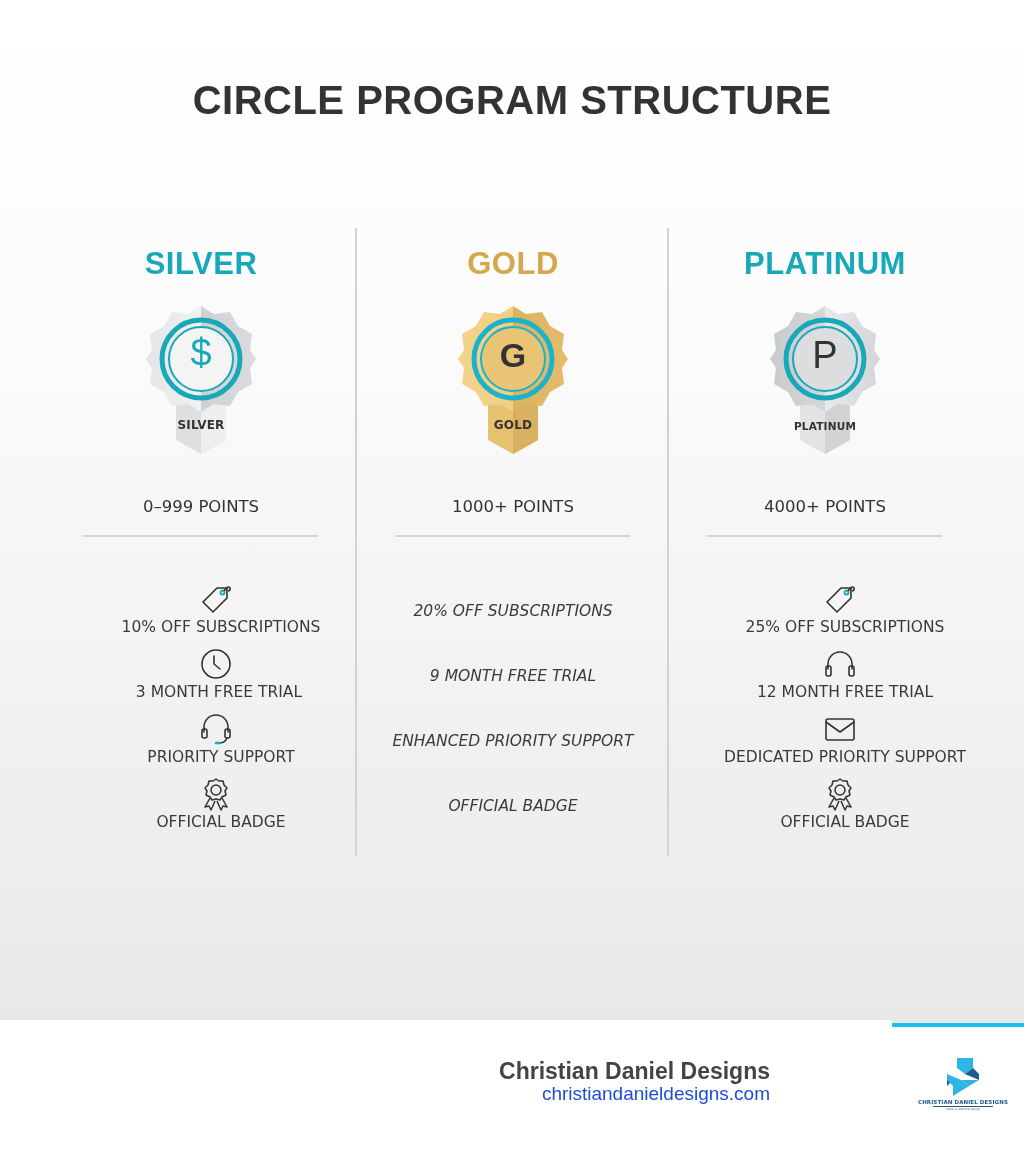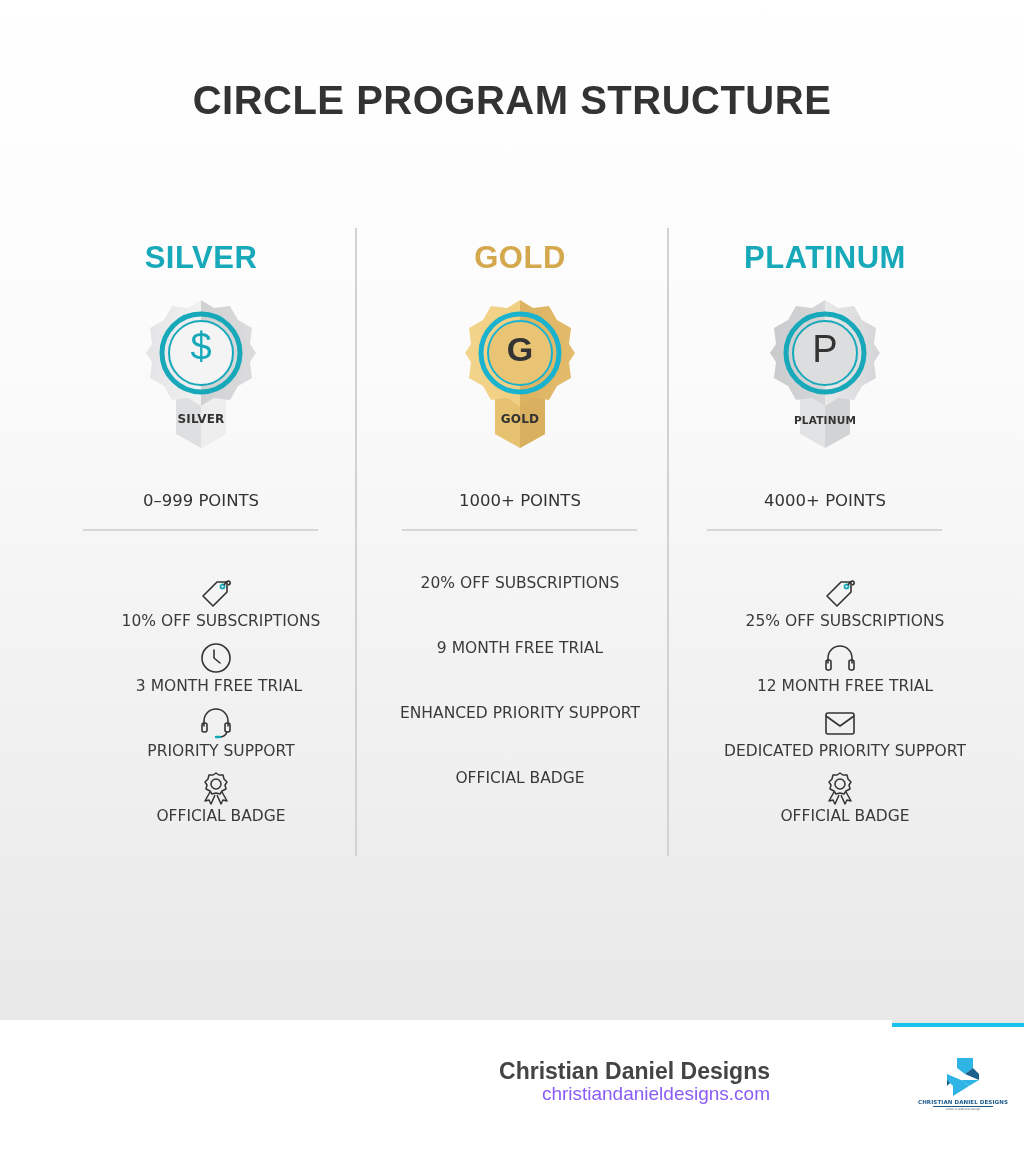--- a/index.html
+++ b/index.html
@@ -13,24 +13,24 @@
   .canvas {
     position: absolute; left: 0; top: 0; width: 1024px; height: 1024px;
     background: linear-gradient(to bottom, #ffffff 0%, #fbfbfb 35%, #f1f1f1 70%, #e8e8e8 100%);
   }
   .page-title {
     position: absolute; top: 78px; left: 0; width: 1024px; text-align: center;
     font-family: "Liberation Sans", sans-serif; font-weight: 700; font-size: 40px;
     letter-spacing: 0.5px; color: #333;
   }
   .col {
-    position: absolute; top: 234px; width: 312px; height: 630px;
+    position: absolute; top: 240px; width: 312px; height: 630px;
   }
   .col.c1 { left: 45px; }
-  .col.c2 { left: 357px; margin-left: 7px; }
+  .col.c2 { left: 357px; }
   .col.c3 { left: 669px; }
   .divider {
     position: absolute; top: 228px; width: 2px; height: 628px; background: #d2d2d2;
   }
   .divider.d1 { left: 355px; }
   .divider.d2 { left: 667px; }
   .tier-name {
     position: absolute; top: 6px; left: 0; width: 312px; text-align: center;
     font-family: "Liberation Sans", sans-serif; font-weight: 700; font-size: 31px; letter-spacing: 0.5px;
   }
@@ -58,38 +58,38 @@
   .feature {
     position: absolute; left: 0; width: 312px; height: 40px;
     display: flex; align-items: center; flex-direction: column;
   }
   .feature.f0 { top: 0; } .feature.f1 { top: 65px; } .feature.f2 { top: 130px; } .feature.f3 { top: 195px; }
   .feature .ico { width: 38px; height: 38px; flex: 0 0 38px; display: flex; align-items: center; justify-content: center; }
   .feature .ico svg { width: 34px; height: 34px; }
   .feature .lbl { font-size: 15.5px; color: #3a3a3a; white-space: nowrap; margin-left: 10px; }
   .c1 .feature { padding-left: 30px; }
   .c3 .feature { padding-left: 30px; }
-  .c2 .feature { justify-content: flex-start; }
+  .c2 .feature { justify-content: flex-end; font-style: italic; }
   .c2 .feature .lbl { margin-left: 0; }
   .c1 .feature.f1 .lbl { margin-left: 6px; }
   .overview {
     position: absolute; top: 956px; left: 0; width: 1024px; text-align: center;
     font-weight: 700; font-size: 15.5px; color: #333;
   }
   .accent-line {
     position: absolute; top: 1023px; left: 0; width: 1024px; height: 4px; background: #17c3ea;
   }
   .footer { position: absolute; top: 1020px; left: 0; width: 892px; height: 127px; background: #fff; }
   .brand-name {
     position: absolute; top: 38px; right: 122px; text-align: right;
     font-family: "Liberation Sans", sans-serif; font-weight: 700; font-size: 23px; color: #444;
   }
   .brand-url {
     position: absolute; top: 63px; right: 122px; text-align: right;
-    font-family: "Liberation Sans", sans-serif; font-size: 19px; color: #8b5cf6;
+    font-family: "Liberation Sans", sans-serif; font-size: 19px; color: #1d4ed8;
   }
   .brand-logo { position: absolute; top: 36px; left: 913px; width: 100px; height: 60px; }
   .brand-logo svg { display: block; margin: 0 auto; }
   .brand-logo-text {
     position: absolute; top: 43px; left: 0; width: 100px; text-align: center;
     font-size: 5.5px; font-weight: 700; color: #1d5a8a; letter-spacing: 0.1px;
   }
   .brand-logo-sub {
     position: absolute; top: 50px; left: 20px; width: 60px; text-align: center;
     font-size: 3px; color: #666; border-top: 0.5px solid #1d5a8a;

